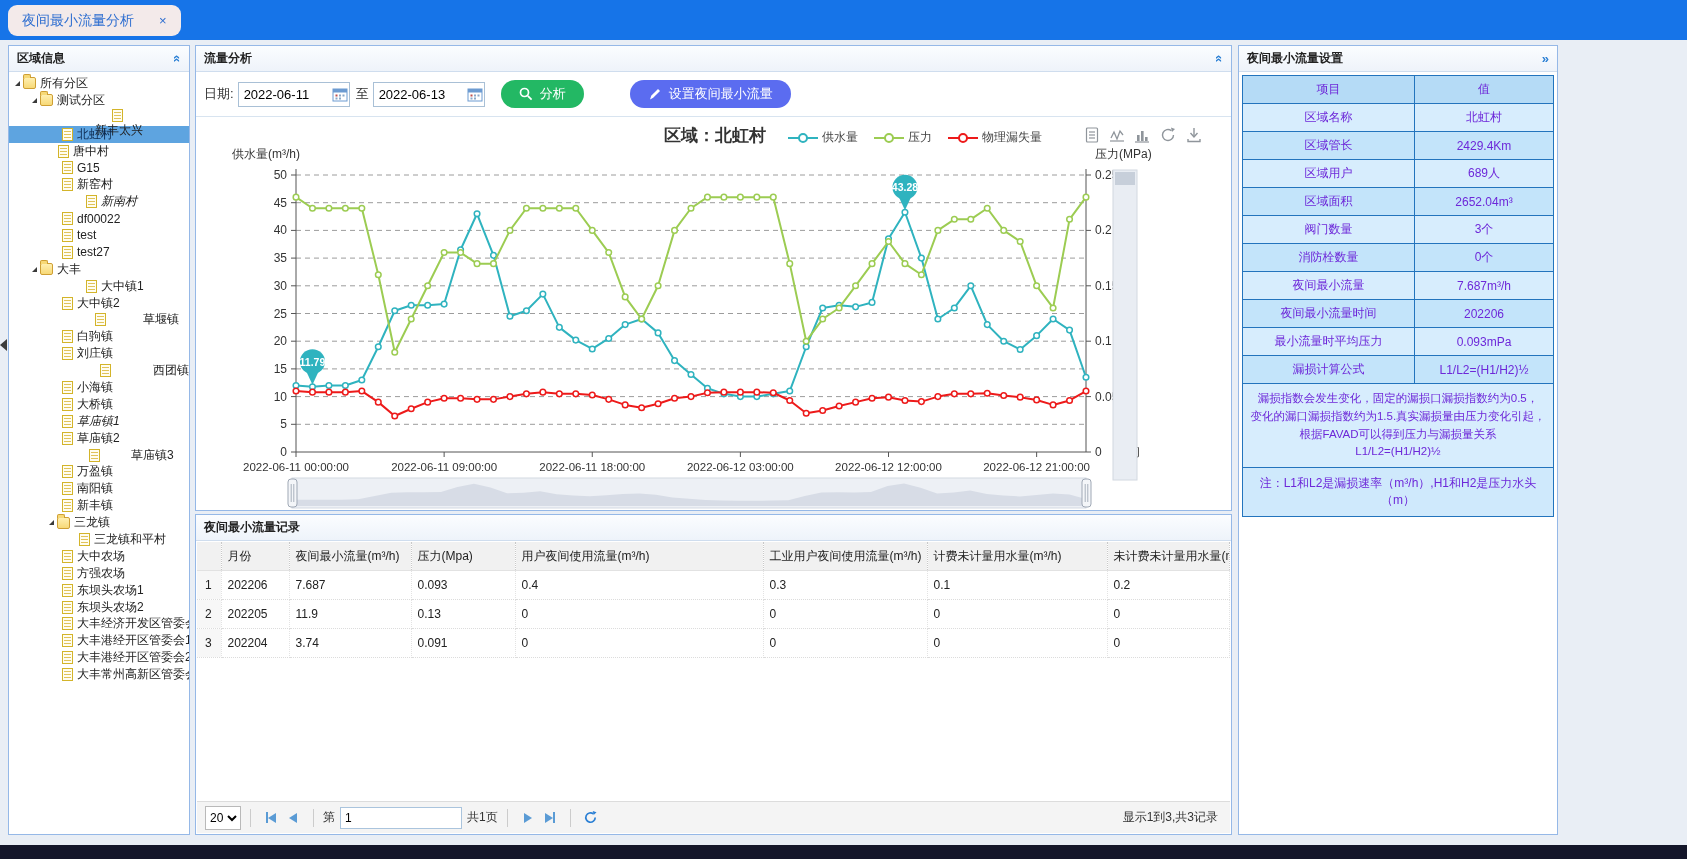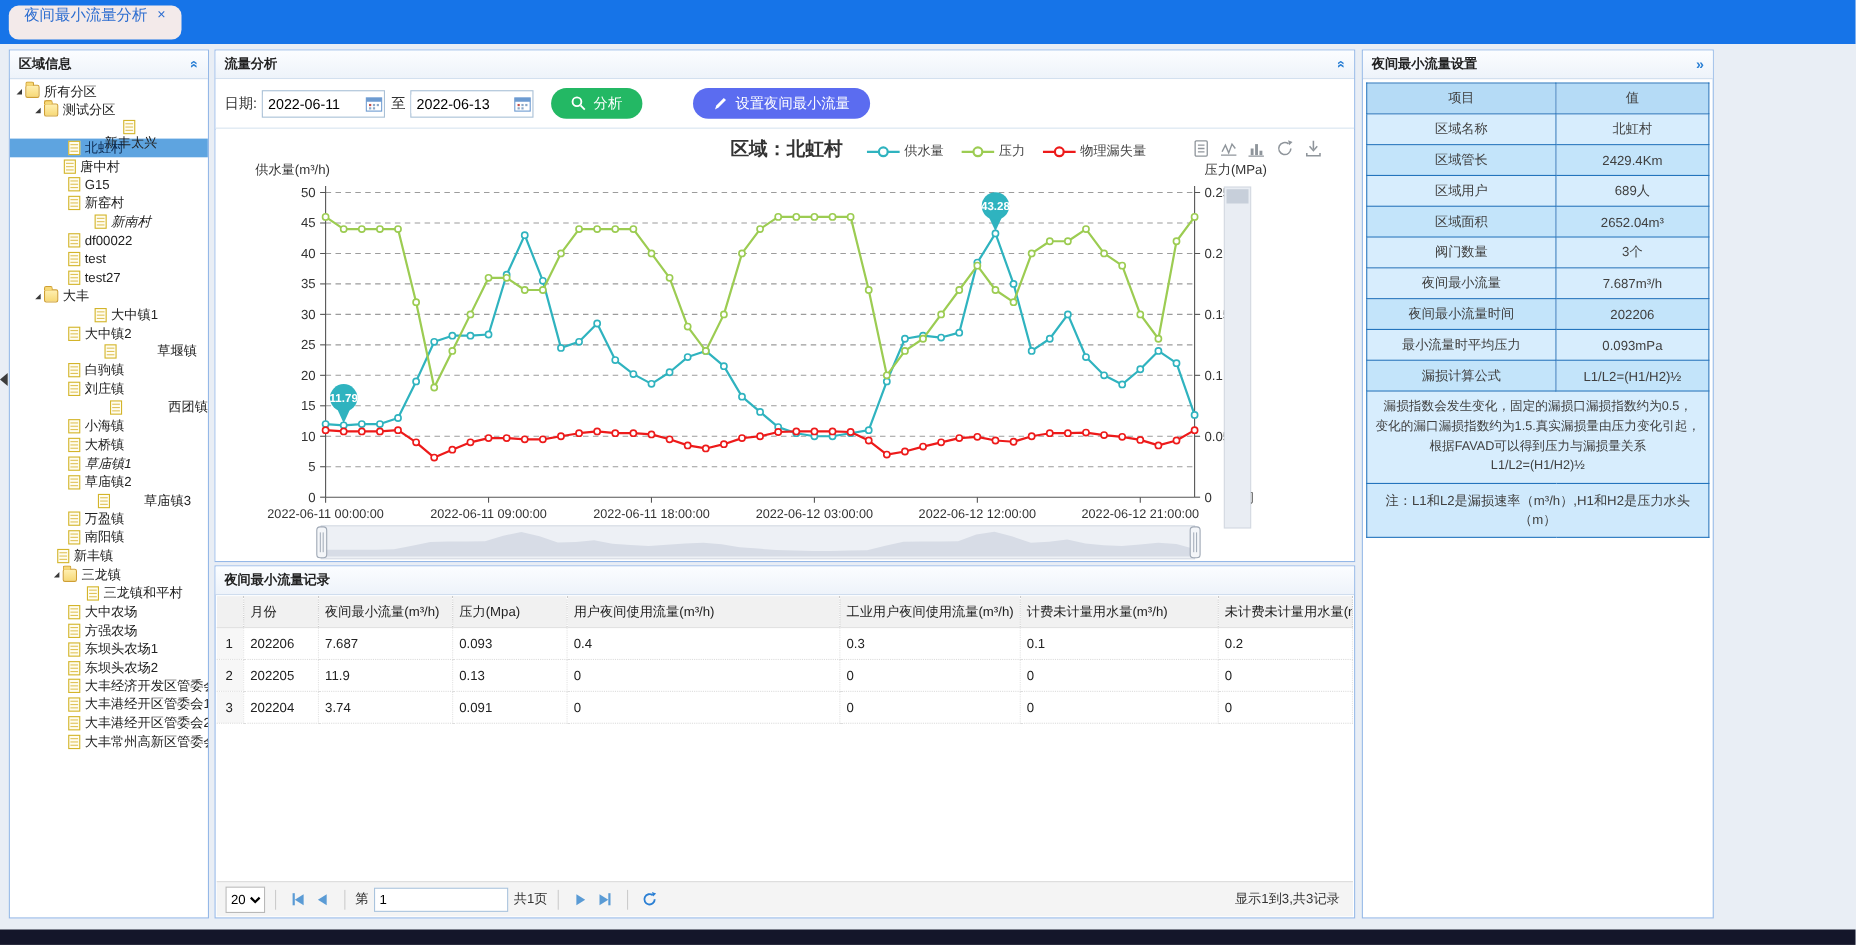--- a/index.html
+++ b/index.html
@@ -1,21 +1,21 @@
 <!DOCTYPE html>
 <html><head>
 <meta charset="utf-8">
 <style>
   html,body{margin:0;padding:0}
   body{width:1687px;height:859px;position:relative;background:#e9eef5;
        font-family:"Liberation Sans",sans-serif;overflow:hidden;color:#222}
   
   .topbar{position:absolute;left:0;top:0;width:1687px;height:40px;background:#1674e8}
   .tab{position:absolute;left:8px;top:5px;height:31px;background:#f3eaea;border-radius:9px;
-       display:flex;align-items:flex-start;padding:0 14px;gap:9px;box-sizing:border-box;cursor:pointer}
+       display:flex;align-items:center;padding:0 14px;gap:25px;box-sizing:border-box;cursor:pointer}
   .tab-label{color:#2e6ed0;font-size:14px}
   .tab-close{color:#2e6ed0;font-size:13px}
   
   .panel{position:absolute;background:#fff;border:1px solid #95b8e7;box-sizing:border-box}
   .left-panel{left:8px;top:45px;width:182px;height:790px}
   .flow-panel{left:195px;top:45px;width:1037px;height:466px}
   .records-panel{left:195px;top:514px;width:1037px;height:321px}
   .right-panel{left:1238px;top:45px;width:320px;height:790px}
   .panel-header{height:25px;display:flex;align-items:center;justify-content:space-between;
        padding:0 8px;background:linear-gradient(#fbfdff,#eef3fa);border-bottom:1px solid #cfdde e;
@@ -73,21 +73,21 @@
   .pg-sep{width:1px;height:18px;background:#ccc;margin:0 9px}
   .pg-btn{width:22px;height:22px;display:flex;align-items:center;justify-content:center;cursor:pointer}
   .tri-r{width:0;height:0;border-left:8px solid #5a9bd5;border-top:5px solid transparent;border-bottom:5px solid transparent}
   .tri-l{width:0;height:0;border-right:8px solid #5a9bd5;border-top:5px solid transparent;border-bottom:5px solid transparent}
   .bar-v{width:2px;height:11px;background:#5a9bd5}
   .page-input{width:122px;height:22px;border:1px solid #aac4dd;font-size:12px;padding-left:4px;
        margin:0 5px;font-family:inherit;box-sizing:border-box}
   .pg-summary{margin-left:auto;padding-right:4px}
   
   .set-table{position:absolute;left:3px;top:29px;width:312px;border-collapse:collapse;
-       font-size:12px;color:#404040;table-layout:fixed}
+       font-size:12px;color:#6d28d9;table-layout:fixed}
   .set-table td{border:1px solid #2374bd;height:25px;text-align:center;overflow:hidden}
   .set-head td{background:#b5dbf6}
   .set-row-a td{background:#d7edfd}
   .set-row-b td{background:#c3e4fa}
   .set-note td{background:#d7edfd;height:auto;padding:6px 4px;font-size:11.5px;line-height:1.55}
   .set-foot td{background:#cfe9fc;height:auto;padding:7px 2px;font-size:12px}
   
   .edge-handle{position:absolute;left:0;top:339px;width:0;height:0;border-top:6px solid transparent;
        border-bottom:6px solid transparent;border-right:7px solid #3c3c3c;cursor:pointer}
   .bottom-strip{position:absolute;left:0;top:845px;width:1687px;height:14px;background:#14162a}
@@ -228,21 +228,21 @@
       <div class="tree-row" style="padding-left: 40px;">
         <span class="tw-spacer"></span>
         <span class="ico ico-file"></span>
         <span>万盈镇</span>
       </div>
       <div class="tree-row" style="padding-left: 40px;">
         <span class="tw-spacer"></span>
         <span class="ico ico-file"></span>
         <span>南阳镇</span>
       </div>
-      <div class="tree-row" style="padding-left: 30px;">
+      <div class="tree-row" style="padding-left: 40px;">
         <span class="tw-spacer"></span>
         <span class="ico ico-file"></span>
         <span>新丰镇</span>
       </div>
       <div class="tree-row" style="padding-left: 40px;">
         <span class="tw-arrow"></span>
         <span class="ico ico-folder"></span>
         <span>三龙镇</span>
       </div>
       <div class="tree-row" style="padding-left: 57px;">
@@ -753,20 +753,24 @@
           <td>689人</td>
         </tr>
         <tr class="set-row-b">
           <td>区域面积</td>
           <td>2652.04m³</td>
         </tr>
         <tr class="set-row-a">
           <td>阀门数量</td>
           <td>3个</td>
         </tr>
+        <tr class="set-row-b">
+          <td>消防栓数量</td>
+          <td>0个</td>
+        </tr>
         <tr class="set-row-a">
           <td>夜间最小流量</td>
           <td>7.687m³/h</td>
         </tr>
         <tr class="set-row-b">
           <td>夜间最小流量时间</td>
           <td>202206</td>
         </tr>
         <tr class="set-row-a">
           <td>最小流量时平均压力</td>

